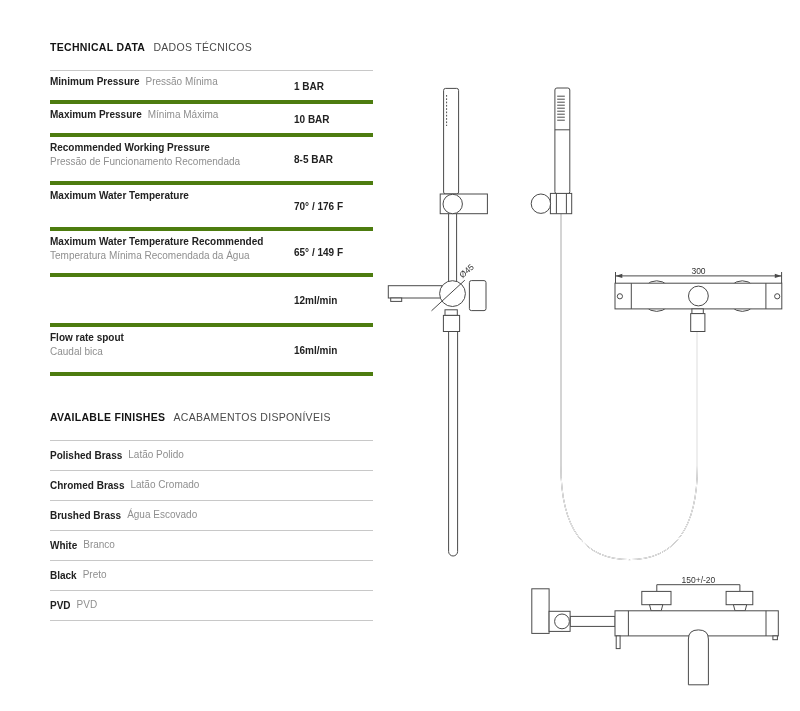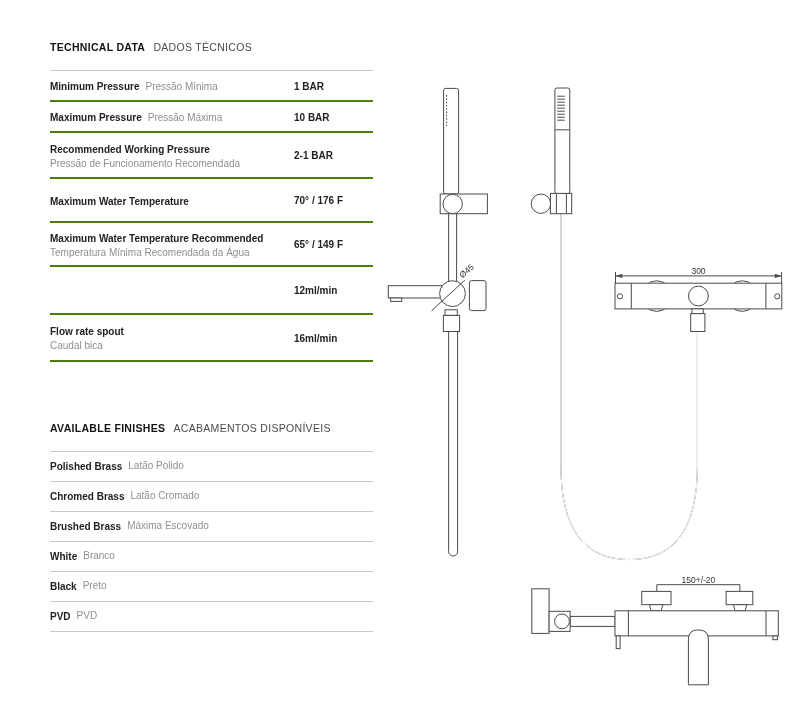--- a/index.html
+++ b/index.html
@@ -2,26 +2,26 @@
 <html><head>
 <meta charset="utf-8">
 <style>
   html,body { margin:0; padding:0; background:#ffffff; }
   .page {
     position:relative; width:800px; height:711px; background:#fff;
     font-family:"Liberation Sans", sans-serif; overflow:hidden;margin-top:8px;
   }
   .section { position:absolute; left:50px; width:323px; }
   .sec-tech { top:33px; }
-  .sec-fin  { top:414px; }
+  .sec-fin  { top:403px; }
   .section-header { height:14px; margin-bottom:15px; font-size:10.5px; letter-spacing:.3px; white-space:nowrap; }
   .hdr-en { font-weight:700; color:#141414; }
   .hdr-pt { color:#4a4a4a; margin-left:5px; }
   .rows { border-top:1px solid #c8c8c8; }
-  .trow { position:relative; border-bottom:2px solid #4d7c0f; display:flex; align-items:center; }
+  .trow { position:relative; border-bottom:4px solid #4d7c0f; display:flex; align-items:flex-start; }
   .labels { width:250px; }
   .en { font-weight:700; font-size:10px; color:#222; line-height:1.35; }
   .pt { font-size:10px; color:#8f8f8f; line-height:1.45; }
   .pt.inline { margin-left:6px; }
   .pt.block { display:block; }
   .value { position:absolute; left:244px; top:50%; transform:translateY(-50%);
            font-weight:700; font-size:10px; color:#222; white-space:nowrap; }
   .frow { min-height:29px; border-bottom:1px solid #c8c8c8; display:flex; align-items:center; }
   
   .drawings { position:absolute; left:380px; top:0; width:420px; height:711px; }
@@ -43,29 +43,29 @@
     </div>
     <div class="rows">
       <div class="trow" style="min-height:29px">
         <div class="labels">
           <span class="en">Minimum Pressure</span><span class="pt inline">Pressão Mínima</span>
         </div>
         <div class="value">1 BAR</div>
       </div>
       <div class="trow" style="min-height:29px">
         <div class="labels">
-          <span class="en">Maximum Pressure</span><span class="pt inline">Pressão Máxima</span>
+          <span class="en">Maximum Pressure</span><span class="pt inline">Mínima Máxima</span>
         </div>
         <div class="value">10 BAR</div>
       </div>
       <div class="trow" style="min-height:44px">
         <div class="labels">
           <span class="en">Recommended Working Pressure</span><span class="pt block">Pressão de Funcionamento Recomendada</span>
         </div>
-        <div class="value">2-1 BAR</div>
+        <div class="value">8-5 BAR</div>
       </div>
       <div class="trow" style="min-height:42px">
         <div class="labels">
           <span class="en">Maximum Water Temperature</span>
         </div>
         <div class="value">70° / 176 F</div>
       </div>
       <div class="trow" style="min-height:42px">
         <div class="labels">
           <span class="en">Maximum Water Temperature Recommended</span><span class="pt block">Temperatura Mínima Recomendada da Água</span>
@@ -93,21 +93,21 @@
       <div class="frow">
         <span class="en">Polished Brass</span>
           <span class="pt inline">Latão Polido</span>
       </div>
       <div class="frow">
         <span class="en">Chromed Brass</span>
           <span class="pt inline">Latão Cromado</span>
       </div>
       <div class="frow">
         <span class="en">Brushed Brass</span>
-          <span class="pt inline">Máxima Escovado</span>
+          <span class="pt inline">Água Escovado</span>
       </div>
       <div class="frow">
         <span class="en">White</span>
           <span class="pt inline">Branco</span>
       </div>
       <div class="frow">
         <span class="en">Black</span>
           <span class="pt inline">Preto</span>
       </div>
       <div class="frow">

